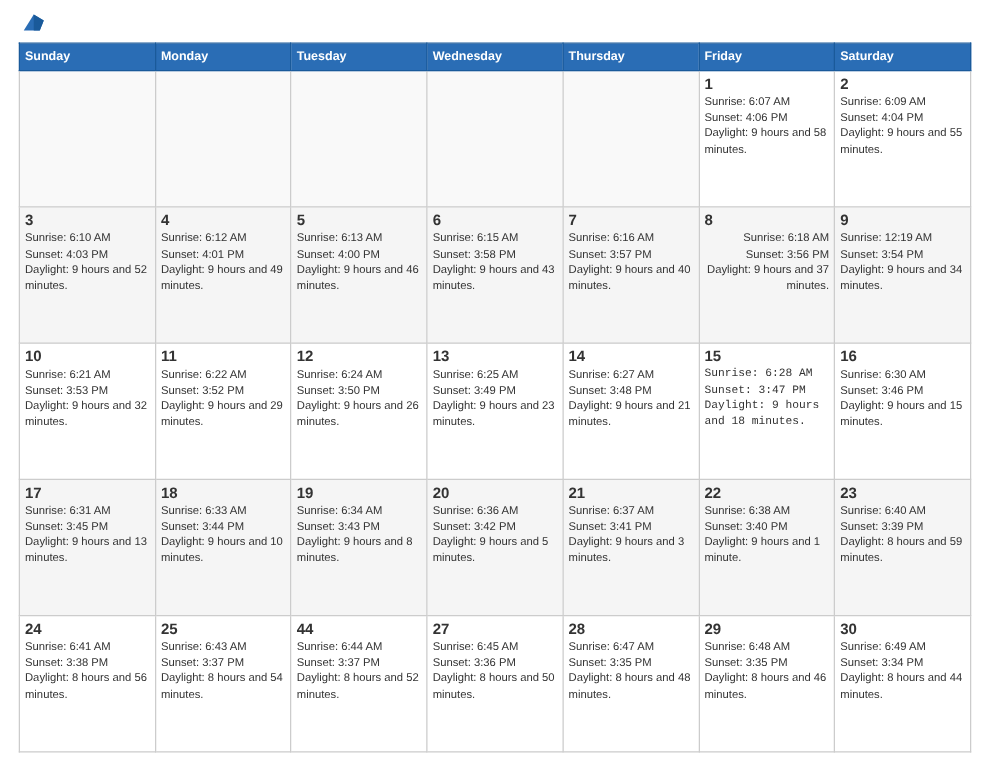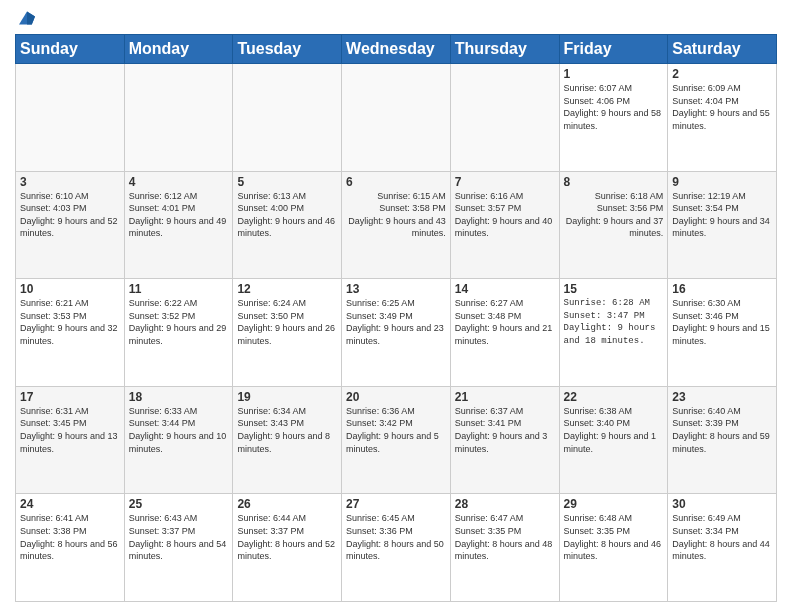--- a/index.html
+++ b/index.html
@@ -15,21 +15,21 @@
     .logo-blue { font-size: 18px; font-weight: bold; color: #1a6bb5; }
     .logo-icon { width: 20px; height: 16px; margin-left: 2px; }
     
     .title-block { text-align: right; }
     .month-title { font-size: 32px; font-weight: normal; color: #333; }
     .location-title { font-size: 16px; color: #555; }
     
     table { width: 100%; border-collapse: collapse; flex: 1; }
     
     thead tr { background-color: #2a6db5; }
-    thead th { color: white; font-size: 16px; font-weight: bold; padding: 5px 4px; text-align: left; border: 1px solid #1a5a9a; }
+    thead th { color: white; font-size: 10px; font-weight: bold; padding: 5px 4px; text-align: left; border: 1px solid #1a5a9a; }
     
     tbody tr { }
     tbody td { border: 1px solid #ccc; padding: 3px 4px; vertical-align: top; font-size: 9.5px; width: calc(100% / 7); background: #fff; }
     tbody tr:nth-child(even) td { background: #f5f5f5; }
     
     .day-num { font-size: 12px; font-weight: bold; color: #333; display: block; margin-bottom: 1px; }
     .day-info { font-size: 9px; color: #333; line-height: 1.4; }
     
     .empty { background: #f9f9f9 !important; }
     
@@ -104,21 +104,21 @@
 Daylight: 9 hours and 49 minutes.</div>
           </td>
           <td>
             <span class="day-num">5</span>
             <div class="day-info" style="white-space: pre-line;">Sunrise: 6:13 AM
 Sunset: 4:00 PM
 Daylight: 9 hours and 46 minutes.</div>
           </td>
           <td>
             <span class="day-num">6</span>
-            <div class="day-info" style="white-space: pre-line; text-align: right;">Sunrise: 6:15 AM
+            <div class="day-info" style="white-space: pre-line;">Sunrise: 6:15 AM
 Sunset: 3:58 PM
 Daylight: 9 hours and 43 minutes.</div>
           </td>
           <td>
             <span class="day-num">7</span>
             <div class="day-info" style="white-space: pre-line;">Sunrise: 6:16 AM
 Sunset: 3:57 PM
 Daylight: 9 hours and 40 minutes.</div>
           </td>
           <td>
@@ -229,21 +229,21 @@
 Sunset: 3:38 PM
 Daylight: 8 hours and 56 minutes.</div>
           </td>
           <td>
             <span class="day-num">25</span>
             <div class="day-info" style="white-space: pre-line;">Sunrise: 6:43 AM
 Sunset: 3:37 PM
 Daylight: 8 hours and 54 minutes.</div>
           </td>
           <td>
-            <span class="day-num">26</span>
+            <span class="day-num">44</span>
             <div class="day-info" style="white-space: pre-line;">Sunrise: 6:44 AM
 Sunset: 3:37 PM
 Daylight: 8 hours and 52 minutes.</div>
           </td>
           <td>
             <span class="day-num">27</span>
             <div class="day-info" style="white-space: pre-line;">Sunrise: 6:45 AM
 Sunset: 3:36 PM
 Daylight: 8 hours and 50 minutes.</div>
           </td>

